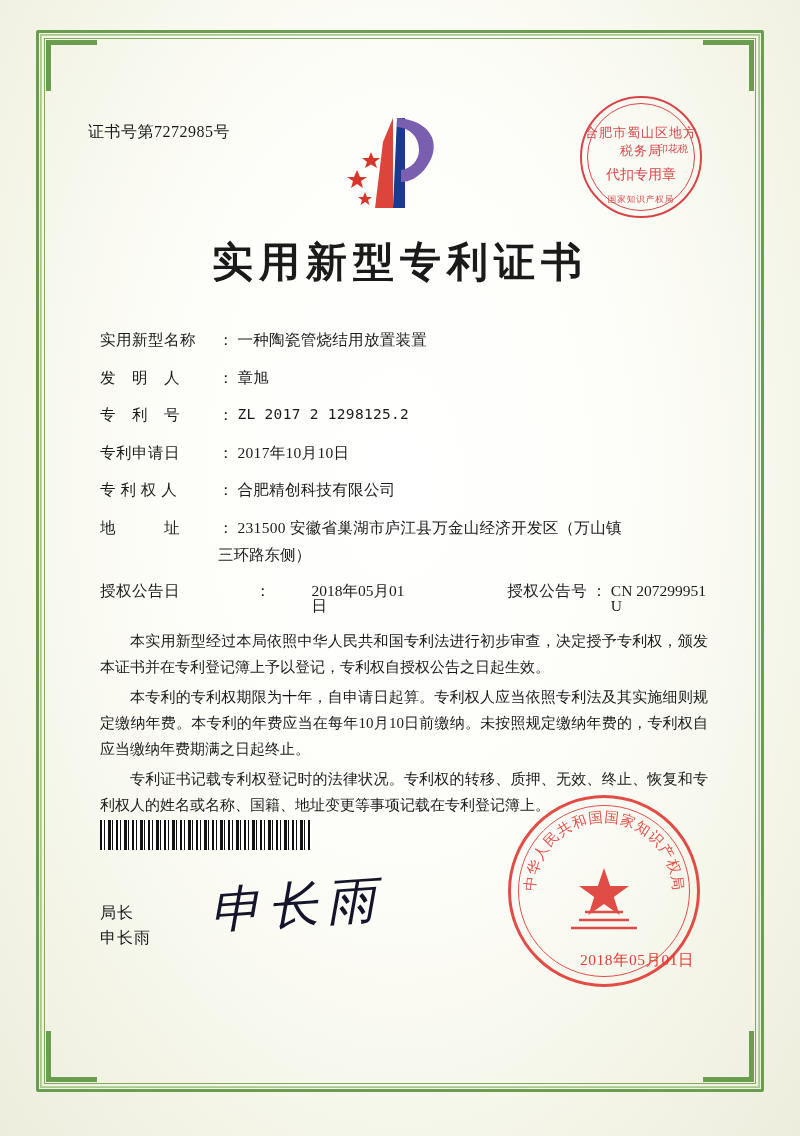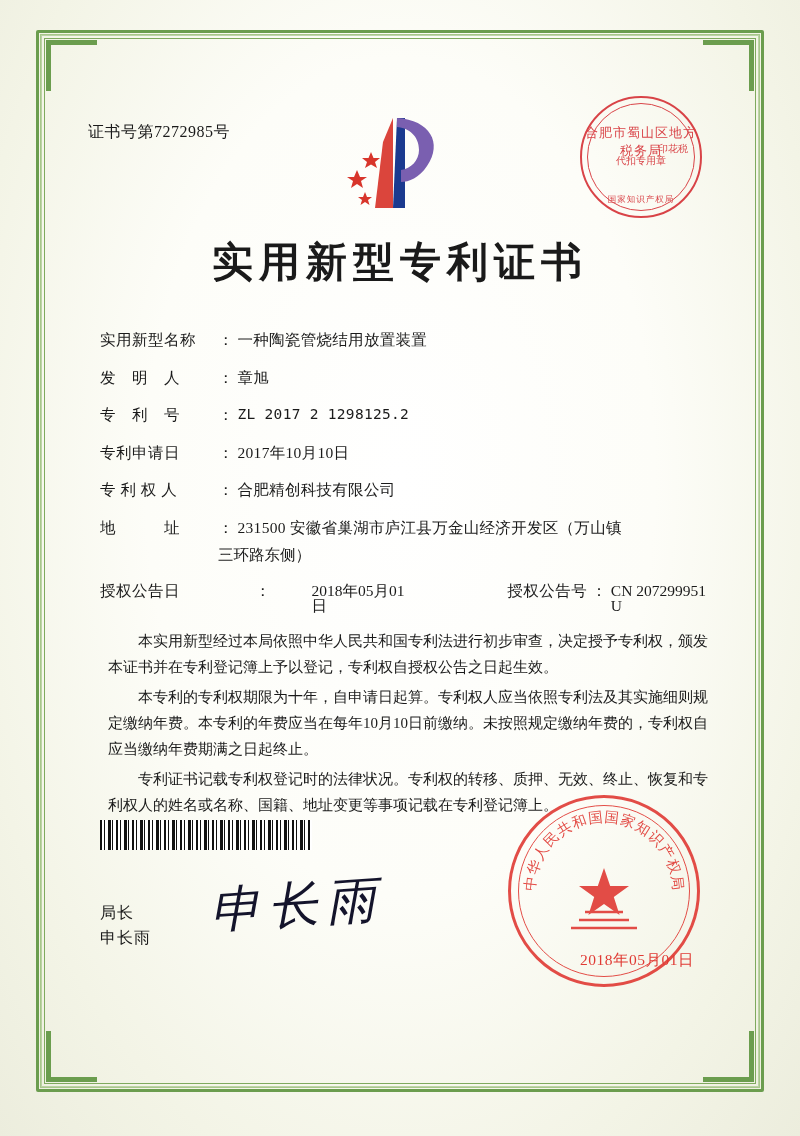--- a/index.html
+++ b/index.html
@@ -130,21 +130,21 @@
     width: 100%;
     text-align: center;
     bottom: 10px;
     font-size: 8.5px;
     letter-spacing: 1px;
   }
   .stamp-top .mid1 {
     position: absolute; width: 100%; text-align: center; top: 44px; font-size: 10px; padding-left: 32px;
   }
   .stamp-top .mid2 {
-    position: absolute; width: 100%; text-align: center; top: 56px; font-size: 10px;
+    position: absolute; width: 100%; text-align: center; top: 68px; font-size: 14px;
   }
 
   
   .title {
     position: absolute;
     top: 175px;
     left: 0; right: 0;
     text-align: center;
     font-size: 41px;
     font-weight: bold;
@@ -198,21 +198,21 @@
   .body-text {
     position: absolute;
     top: 568px;
     left: 30px;
     right: 22px;
     font-size: 15px;
     line-height: 26px;
     text-align: justify;
   }
   .body-text p {
-    margin: 0 0 4px 8px;
+    margin: 0 0 4px 0;
     text-indent: 2em;
   }
 
   
   .barcode {
     position: absolute;
     left: 30px;
     top: 760px;
     width: 212px;
     height: 30px;

